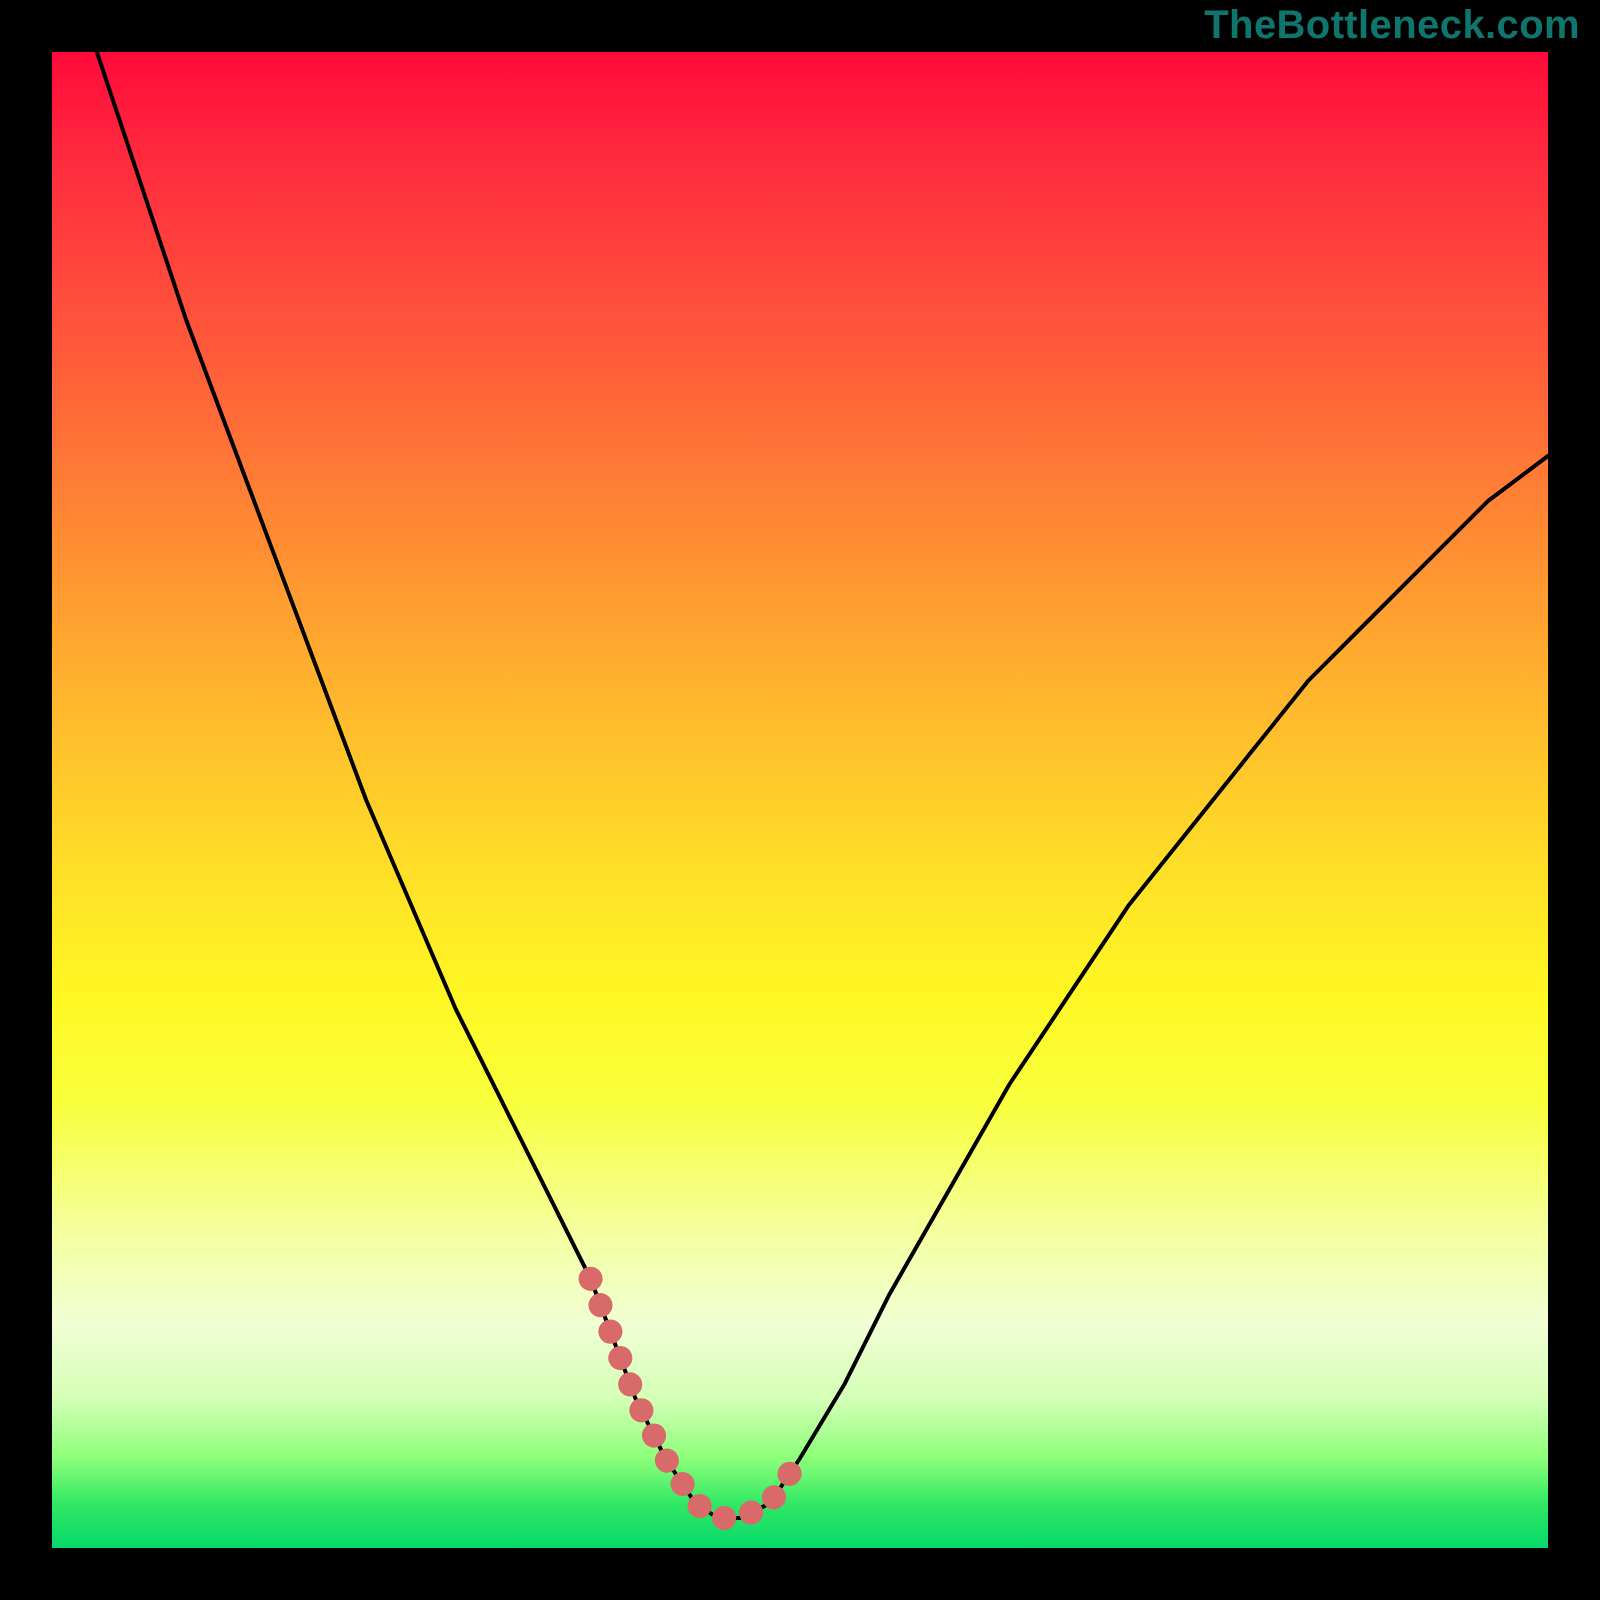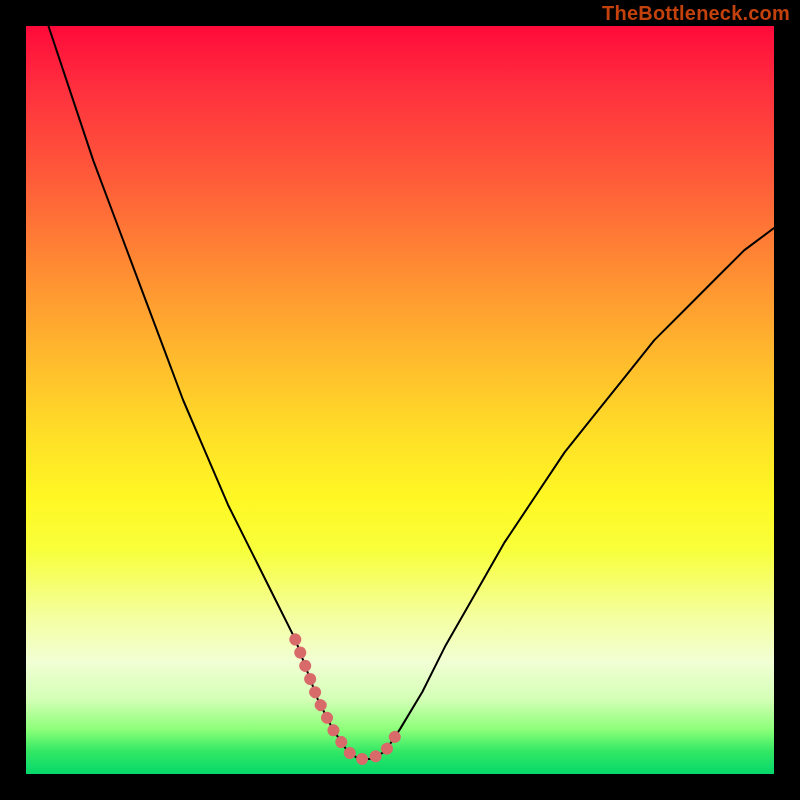--- a/index.html
+++ b/index.html
@@ -14,21 +14,21 @@
   .frame {
     position: relative;
     width: 800px;
     height: 800px;
     background: #000000;
   }
   .watermark {
     position: absolute;
     top: 2px;
     right: 10px;
-    color: #c2410c;
+    color: #0f766e;
     font-size: 20px;
     font-weight: 600;
     letter-spacing: 0.2px;
     z-index: 10;
     user-select: none;
   }
   .plot-area {
     position: absolute;
     left: 26px;
     top: 26px;

